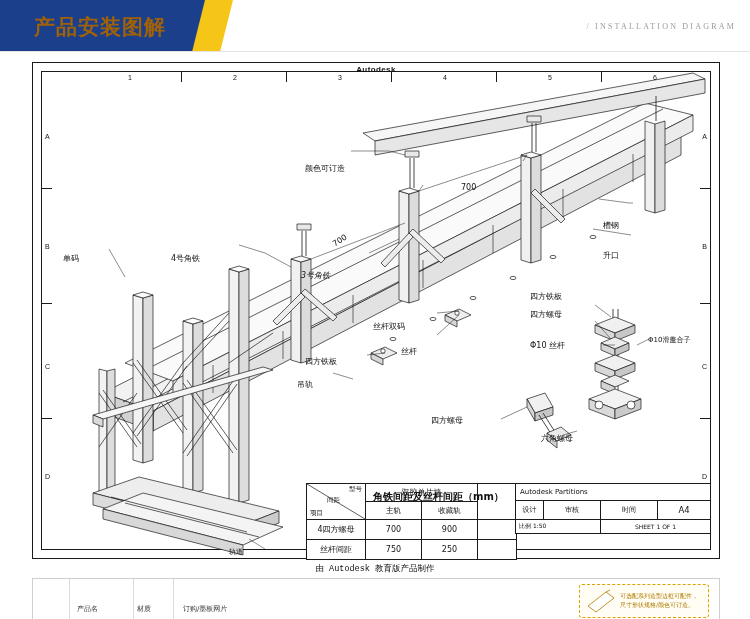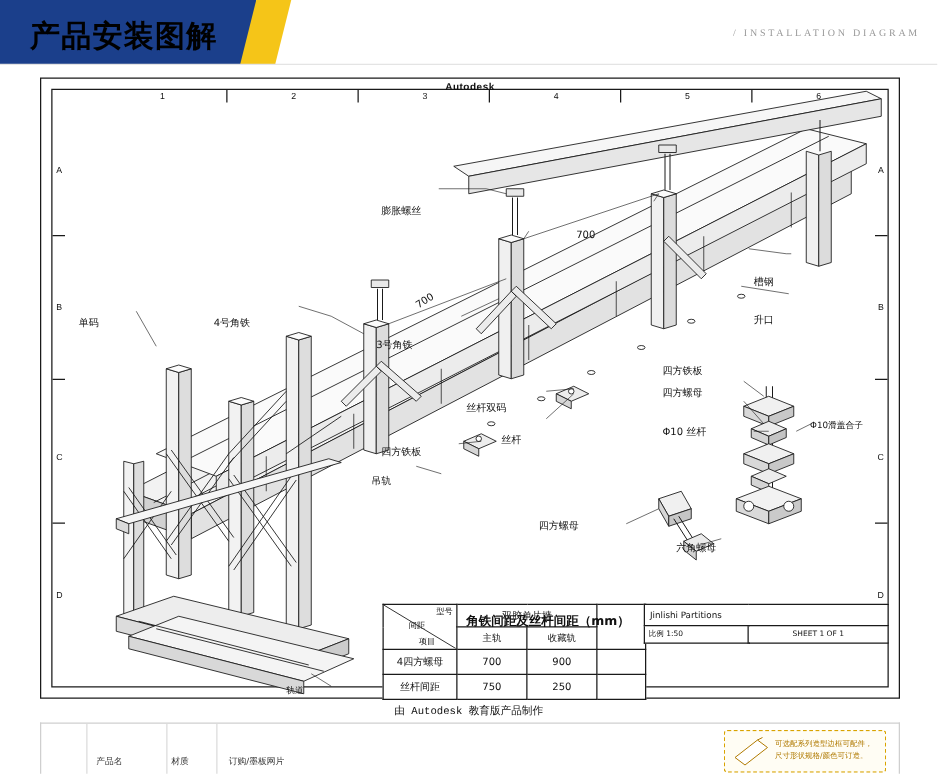--- a/index.html
+++ b/index.html
@@ -19,22 +19,22 @@
     position:absolute;left:0;top:0;width:205px;height:52px;
     background:#1b3f8b;
   }
   .header-yellow{
     position:absolute;left:205px;top:0;width:28px;height:52px;
     background:#f5c518;
     transform:skewX(-14deg);
     transform-origin:top left;
   }
   .header-title{
-    position:absolute;left:24px;top:13px;
-    color:#000000;font-size:24px;font-weight:bold;letter-spacing:1px;
+    position:absolute;left:34px;top:13px;
+    color:#a16207;font-size:21px;font-weight:bold;letter-spacing:1px;
     font-family:"DejaVu Sans", sans-serif;
   }
   .header-sub{
     position:absolute;right:14px;top:22px;
     color:#9a9a9a;font-size:8px;letter-spacing:2.2px;
     font-family:"Liberation Serif", serif;
   }
   .header-rule{
     position:absolute;left:0;top:51px;width:750px;height:1px;background:#e4e4e4;
   }
@@ -380,27 +380,27 @@
 
       <g stroke-width="0.5">
         <line x1="386" y1="128" x2="494" y2="92"></line>
         <line x1="386" y1="128" x2="390" y2="122"></line>
         <line x1="494" y1="92" x2="490" y2="98"></line>
         <line x1="278" y1="196" x2="372" y2="160"></line>
       </g>
     </g>
   </svg>
 
-  <div class="lbl" style="left:272px;top:100px;">膨胀螺丝</div>
+  <div class="lbl" style="left:272px;top:100px;">颜色可订造</div>
   <div class="lbl" style="left:428px;top:120px;">700</div>
   <div class="lbl rot" style="left:298px;top:178px;">700</div>
   <div class="lbl" style="left:570px;top:157px;">槽钢</div>
   <div class="lbl" style="left:570px;top:187px;">升口</div>
   <div class="lbl" style="left:138px;top:190px;">4号角铁</div>
-  <div class="lbl" style="left:268px;top:207px;">3号角铁</div>
+  <div class="lbl" style="left:268px;top:207px;font-style:italic;">3号角铁</div>
   <div class="lbl" style="left:30px;top:190px;">单码</div>
   <div class="lbl" style="left:340px;top:258px;">丝杆双码</div>
   <div class="lbl" style="left:368px;top:283px;">丝杆</div>
   <div class="lbl" style="left:272px;top:293px;">四方铁板</div>
   <div class="lbl" style="left:264px;top:316px;">吊轨</div>
   <div class="lbl" style="left:497px;top:228px;">四方铁板</div>
   <div class="lbl" style="left:497px;top:246px;">四方螺母</div>
   <div class="lbl" style="left:497px;top:277px;">Φ10  丝杆</div>
   <div class="lbl sm" style="left:615px;top:272px;">Φ10滑盖合子</div>
   <div class="lbl" style="left:398px;top:352px;">四方螺母</div>
@@ -409,21 +409,21 @@
 
 
   <table class="tbl t-left">
     <tbody>
         <tr>
       <td rowspan="2" style="width:58px;height:34px;" class="diag-cell">
         <svg class="d1" viewBox="0 0 58 34" preserveAspectRatio="none">
               <line x1="0" y1="0" x2="58" y2="34" stroke="#1a1a1a" stroke-width="0.7"></line>
             </svg>
         <div style="position:absolute;right:3px;top:1px;font-size:6.5px;margin-left:36px;">型号</div>
-        <div style="position:absolute;left:3px;bottom:1px;font-size:6.5px;margin-left:25px;">项目</div>
+        <div style="position:absolute;left:3px;bottom:1px;font-size:6.5px;">项目</div>
         <div style="position:absolute;left:20px;top:12px;font-size:6.5px;">间距</div>
       </td>
       <td colspan="2" style="width:110px;height:17px;" class="tt">双胶单片墙</td>
       <td rowspan="2" style="width:38px;"></td>
     </tr>
     <tr>
       <td style="width:55px;height:17px;">主轨</td>
       <td style="width:55px;height:17px;">收藏轨</td>
     </tr>
     <tr>
@@ -441,21 +441,27 @@
       <td></td>
     </tr>
   </tbody>
     </table>
 
   <div class="lbl" style="left:340px;top:427px;font-size:10px;font-weight:bold;">角铁间距及丝杆间距（mm）</div>
 
   <table class="tbl t-right">
     <tbody>
         <tr>
-      <td colspan="4" style="width:190px;height:16px;text-align:left;padding-left:4px;font-size:7px;">Jinlishi Partitions</td>
+      <td colspan="4" style="width:190px;height:16px;text-align:left;padding-left:4px;font-size:7px;">Autodesk Partitions</td>
+    </tr>
+    <tr>
+      <td style="height:18px;font-size:7px;">设计</td>
+      <td style="width:56px;font-size:7px;">审核</td>
+      <td style="width:56px;font-size:7px;">时间</td>
+      <td style="width:52px;font-size:8.5px;">A4</td>
     </tr>
     <tr>
       <td colspan="2" style="height:13px;font-size:6px;text-align:left;padding-left:3px;">比例 1:50</td>
       <td colspan="2" style="font-size:6px;">SHEET 1 OF 1</td>
     </tr>
   </tbody>
     </table>
 </div>
 
 <div class="bottom-note">由 Autodesk 教育版产品制作</div>

